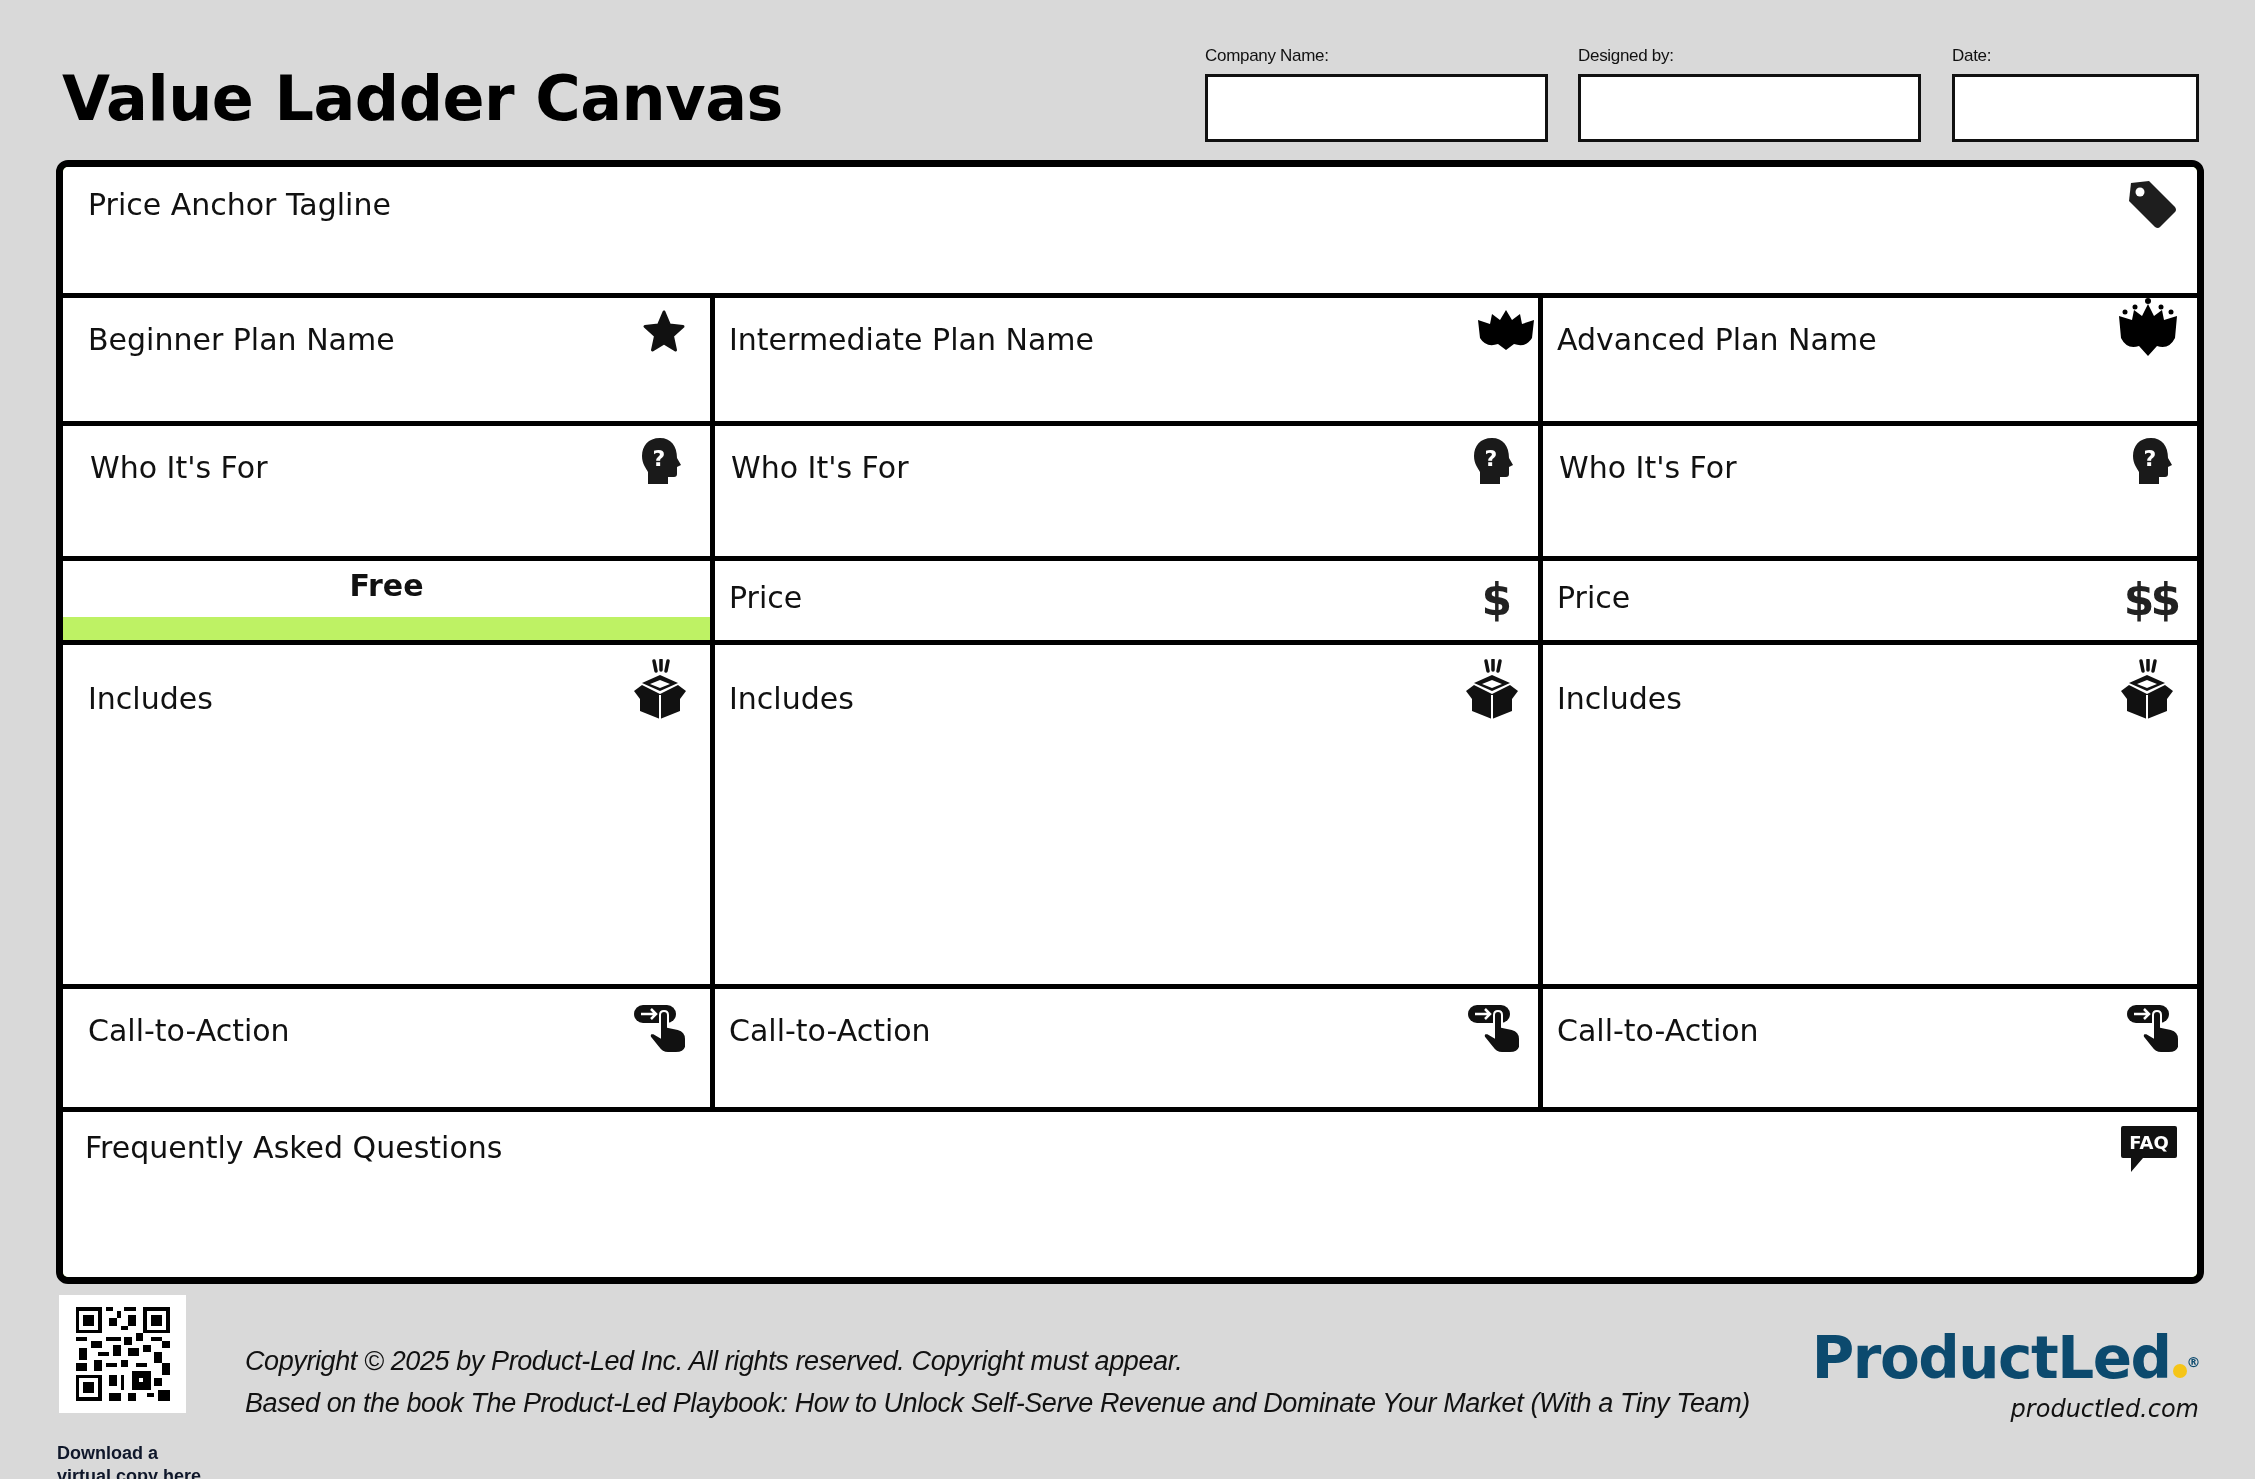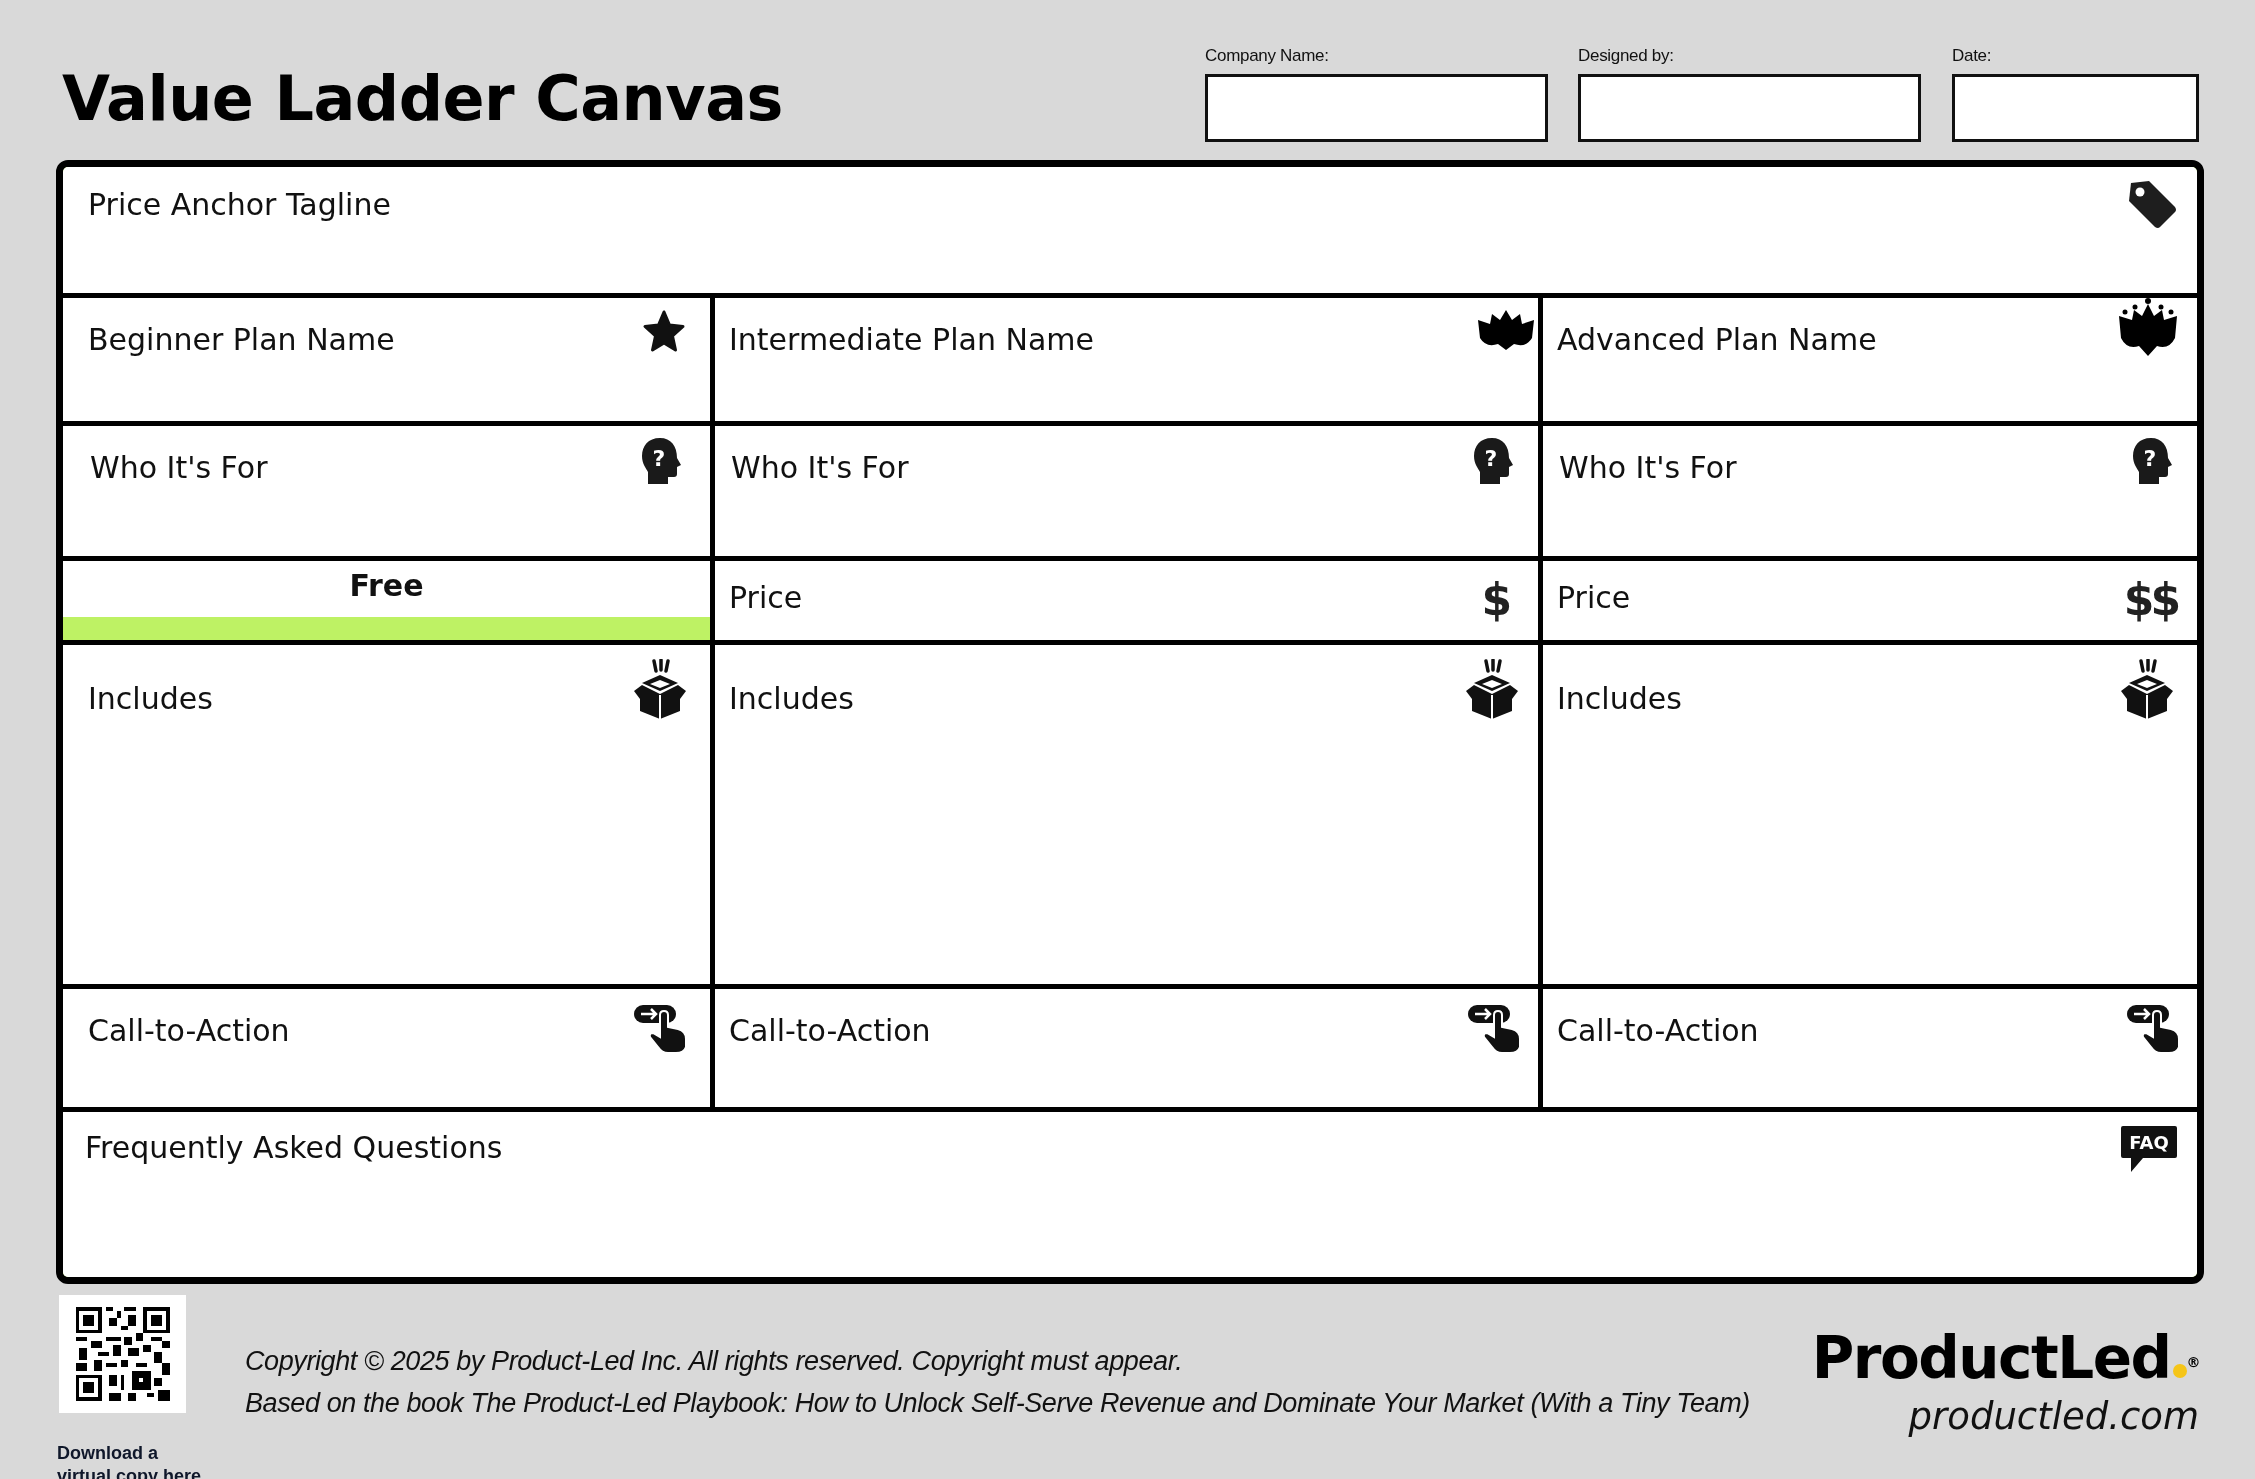--- a/index.html
+++ b/index.html
@@ -45,27 +45,27 @@
   .qr-caption {
     position: absolute; left: 57px; top: 1414px; font-family: "Liberation Sans", sans-serif;
     font-size: 18px; font-weight: bold; line-height: 23px; color: #0f172a; margin-top: 28px;
   }
   .copyright {
     position: absolute; left: 245px; font-family: "Liberation Sans", sans-serif;
     font-style: italic; font-size: 27px; color: #111; white-space: nowrap; letter-spacing: -0.4px;
   }
   .brand {
     position: absolute; right: 56px; top: 1326px; font-family: "DejaVu Sans", sans-serif;
-    font-weight: 900; font-size: 58px; color: #000000; letter-spacing: -1.5px; line-height: 64px;
+    font-weight: 900; font-size: 58px; color: #0c4a6e; letter-spacing: -1.5px; line-height: 64px;
   }
   .brand .dot { display: inline-block; width: 14px; height: 14px; background: #f5c518; border-radius: 50%; margin-left: 2px; }
   .brand sup { font-size: 14px; vertical-align: top; position: relative; top: 4px; }
   .brand-url {
     position: absolute; right: 56px; top: 1395px; font-family: "DejaVu Sans", sans-serif;
-    font-style: italic; font-size: 37px; color: #111;
+    font-style: italic; font-size: 24px; color: #111;
   }
 </style>
 </head>
 <body>
 
 <div class="title">Value Ladder Canvas</div>
 
 <div class="meta-field" style="left:1205px;width:343px;">
   <div class="meta-label">Company Name:</div>
   <div class="meta-box"></div>

